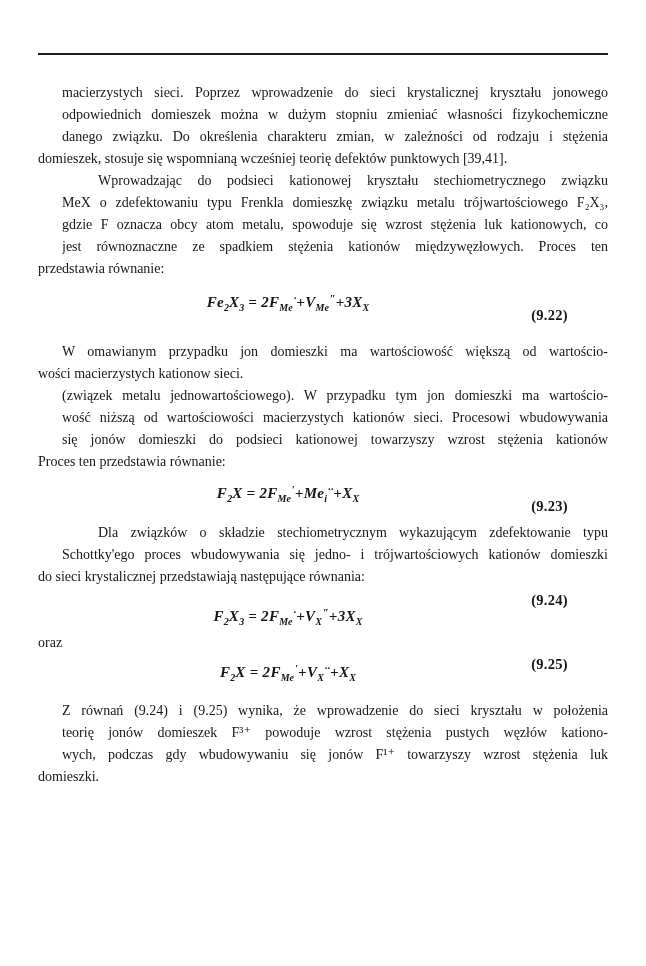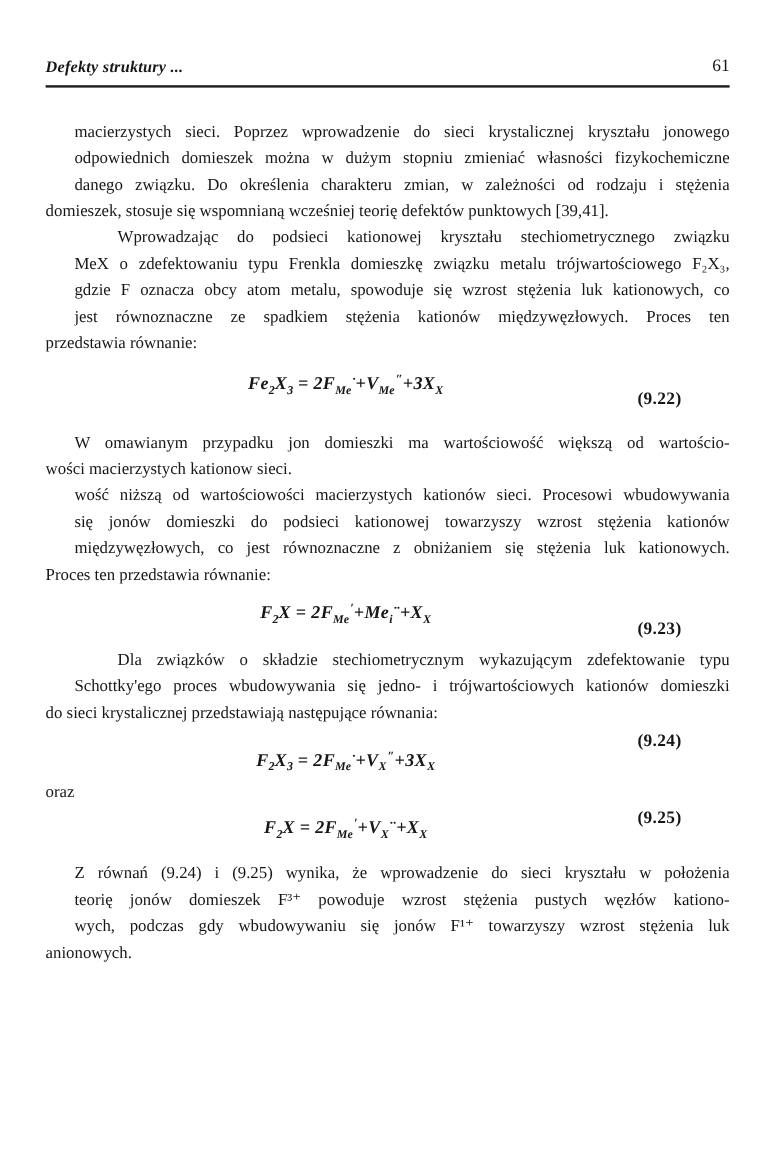--- a/index.html
+++ b/index.html
@@ -52,24 +52,20 @@
   .block-5{margin:6px 0 21px 0;}   
   .block-7{margin:14px 0 8px 0;}   
   .block-9{margin:4px 0 20px 0;}   
   .block-7 .eq-num{top:-13px;}
   .block-9 .eq-num{top:-5px;}
 </style>
 </head>
 <body>
 
 <div class="page">
-  <div class="hdr">
-    <span class="hdr-title">Defekty struktury ...</span>
-    <span class="hdr-page">61</span>
-  </div>
   <hr class="hdr-rule">
   <div class="body-text">
       <div class="block block-0">
         <div class="line just">macierzystych sieci. Poprzez wprowadzenie do sieci krystalicznej kryształu jonowego</div>
         <div class="line just">odpowiednich domieszek można w dużym stopniu zmieniać własności fizykochemiczne</div>
         <div class="line just">danego związku. Do określenia charakteru zmian, w zależności od rodzaju i stężenia</div>
         <div class="line">domieszek, stosuje się wspomnianą wcześniej teorię defektów punktowych [39,41].</div>
       </div>
       <div class="block block-1">
         <div class="line just indent">Wprowadzając do podsieci kationowej kryształu stechiometrycznego związku</div>
@@ -77,36 +73,36 @@
         <div class="line just">gdzie F oznacza obcy atom metalu, spowoduje się wzrost stężenia luk kationowych, co</div>
         <div class="line just">jest równoznaczne ze spadkiem stężenia kationów międzywęzłowych. Proces ten</div>
         <div class="line">przedstawia równanie:</div>
       </div>
       <div class="block block-2 eq"><span class="formula"><span>Fe</span><sub>2</sub><span>X</span><sub>3</sub><span> = </span><span>2F</span><sub>Me</sub><sup>·</sup><span>+</span><span>V</span><sub>Me</sub><sup>″</sup><span>+</span><span>3X</span><sub>X</sub></span><span class="eq-num">(9.22)</span></div>
       <div class="block block-3">
         <div class="line just">W omawianym przypadku jon domieszki ma wartościowość większą od wartościo-</div>
         <div class="line">wości macierzystych kationow sieci.</div>
       </div>
       <div class="block block-4">
+        <div class="line just">(związek metalu jednowartościowego). W przypadku tym jon domieszki ma wartościo-</div>
         <div class="line just">wość niższą od wartościowości macierzystych kationów sieci. Procesowi wbudowywania</div>
         <div class="line just">się jonów domieszki do podsieci kationowej towarzyszy wzrost stężenia kationów</div>
-        <div class="line just">międzywęzłowych, co jest równoznaczne z obniżaniem się stężenia luk kationowych.</div>
         <div class="line">Proces ten przedstawia równanie:</div>
       </div>
       <div class="block block-5 eq"><span class="formula"><span>F</span><sub>2</sub><span>X</span><span> = </span><span>2F</span><sub>Me</sub><sup>′</sup><span>+</span><span>Me</span><sub>i</sub><sup>··</sup><span>+</span><span>X</span><sub>X</sub></span><span class="eq-num">(9.23)</span></div>
       <div class="block block-6">
         <div class="line just indent">Dla związków o składzie stechiometrycznym wykazującym zdefektowanie typu</div>
         <div class="line just">Schottky'ego proces wbudowywania się jedno- i trójwartościowych kationów domieszki</div>
         <div class="line">do sieci krystalicznej przedstawiają następujące równania:</div>
       </div>
       <div class="block block-7 eq"><span class="formula"><span>F</span><sub>2</sub><span>X</span><sub>3</sub><span> = </span><span>2F</span><sub>Me</sub><sup>·</sup><span>+</span><span>V</span><sub>X</sub><sup>″</sup><span>+</span><span>3X</span><sub>X</sub></span><span class="eq-num">(9.24)</span></div>
       <div class="block block-8">
         <div class="line">oraz</div>
       </div>
       <div class="block block-9 eq"><span class="formula"><span>F</span><sub>2</sub><span>X</span><span> = </span><span>2F</span><sub>Me</sub><sup>′</sup><span>+</span><span>V</span><sub>X</sub><sup>··</sup><span>+</span><span>X</span><sub>X</sub></span><span class="eq-num">(9.25)</span></div>
       <div class="block block-10">
         <div class="line just">Z równań (9.24) i (9.25) wynika, że wprowadzenie do sieci kryształu w położenia</div>
         <div class="line just">teorię jonów domieszek F³⁺ powoduje wzrost stężenia pustych węzłów kationo-</div>
         <div class="line just">wych, podczas gdy wbudowywaniu się jonów F¹⁺ towarzyszy wzrost stężenia luk</div>
-        <div class="line">anionowych.</div>
+        <div class="line">domieszki.</div>
       </div>
     </div>
 </div>
 
 </body></html>

